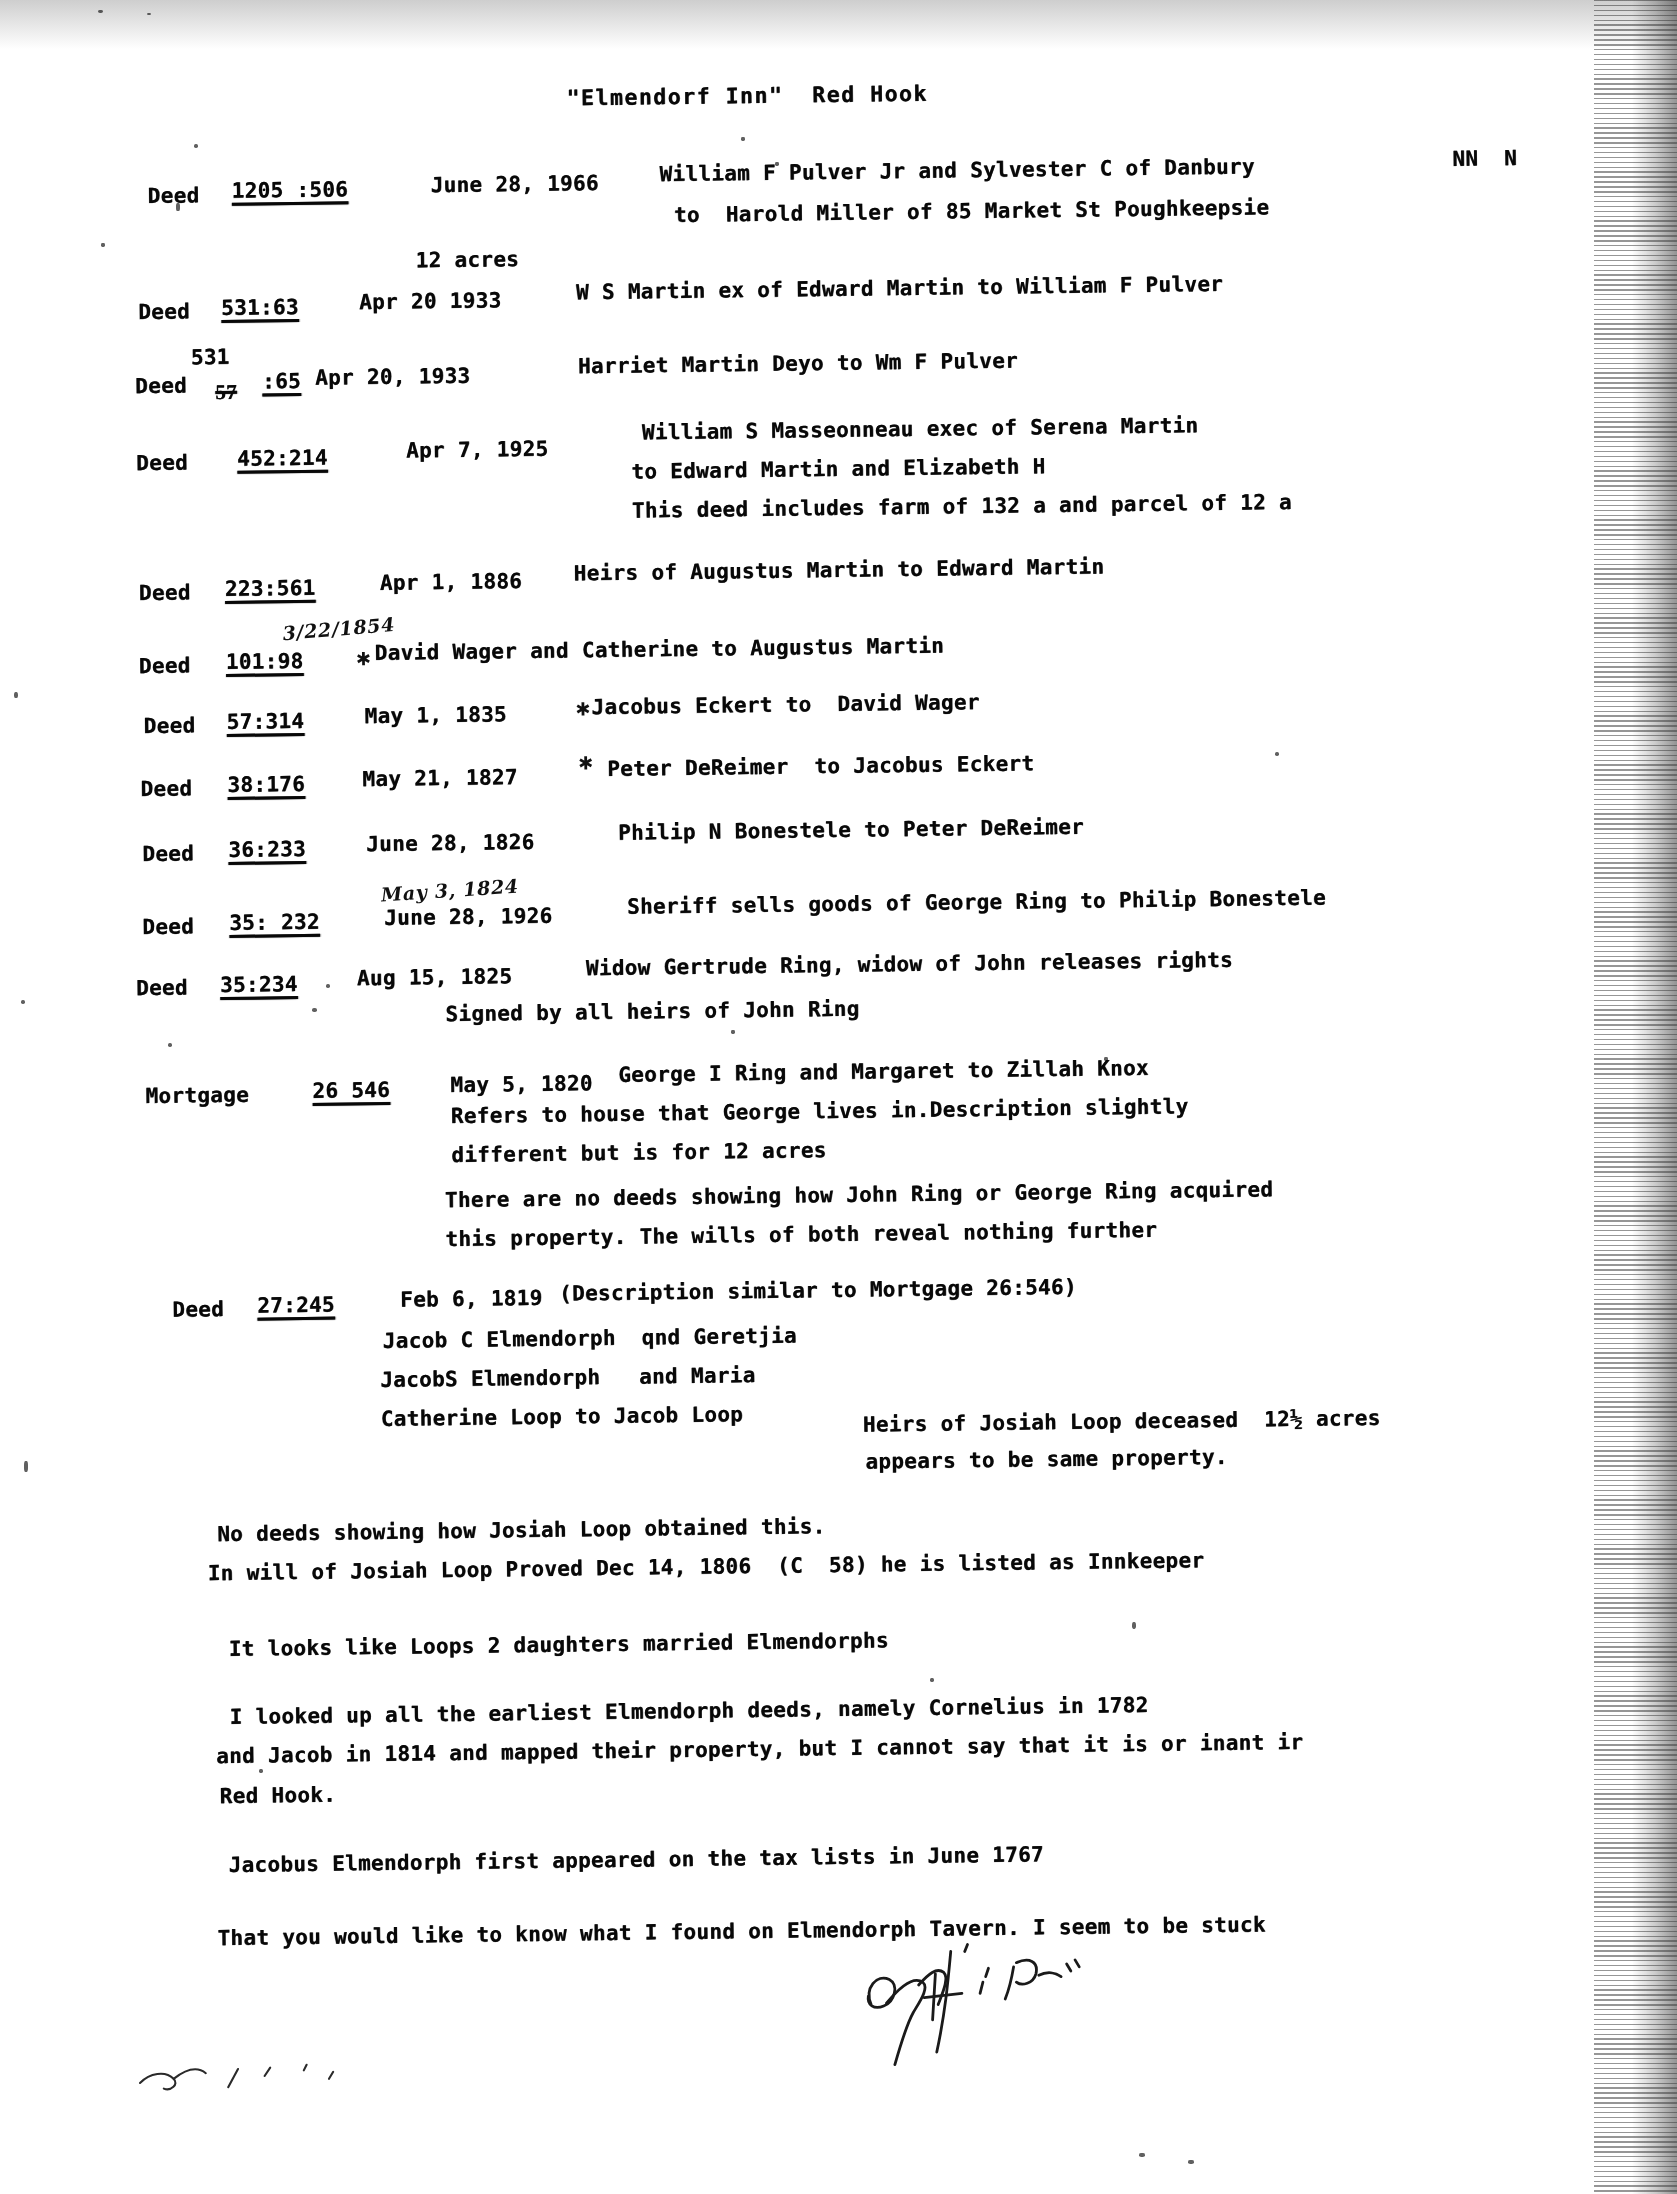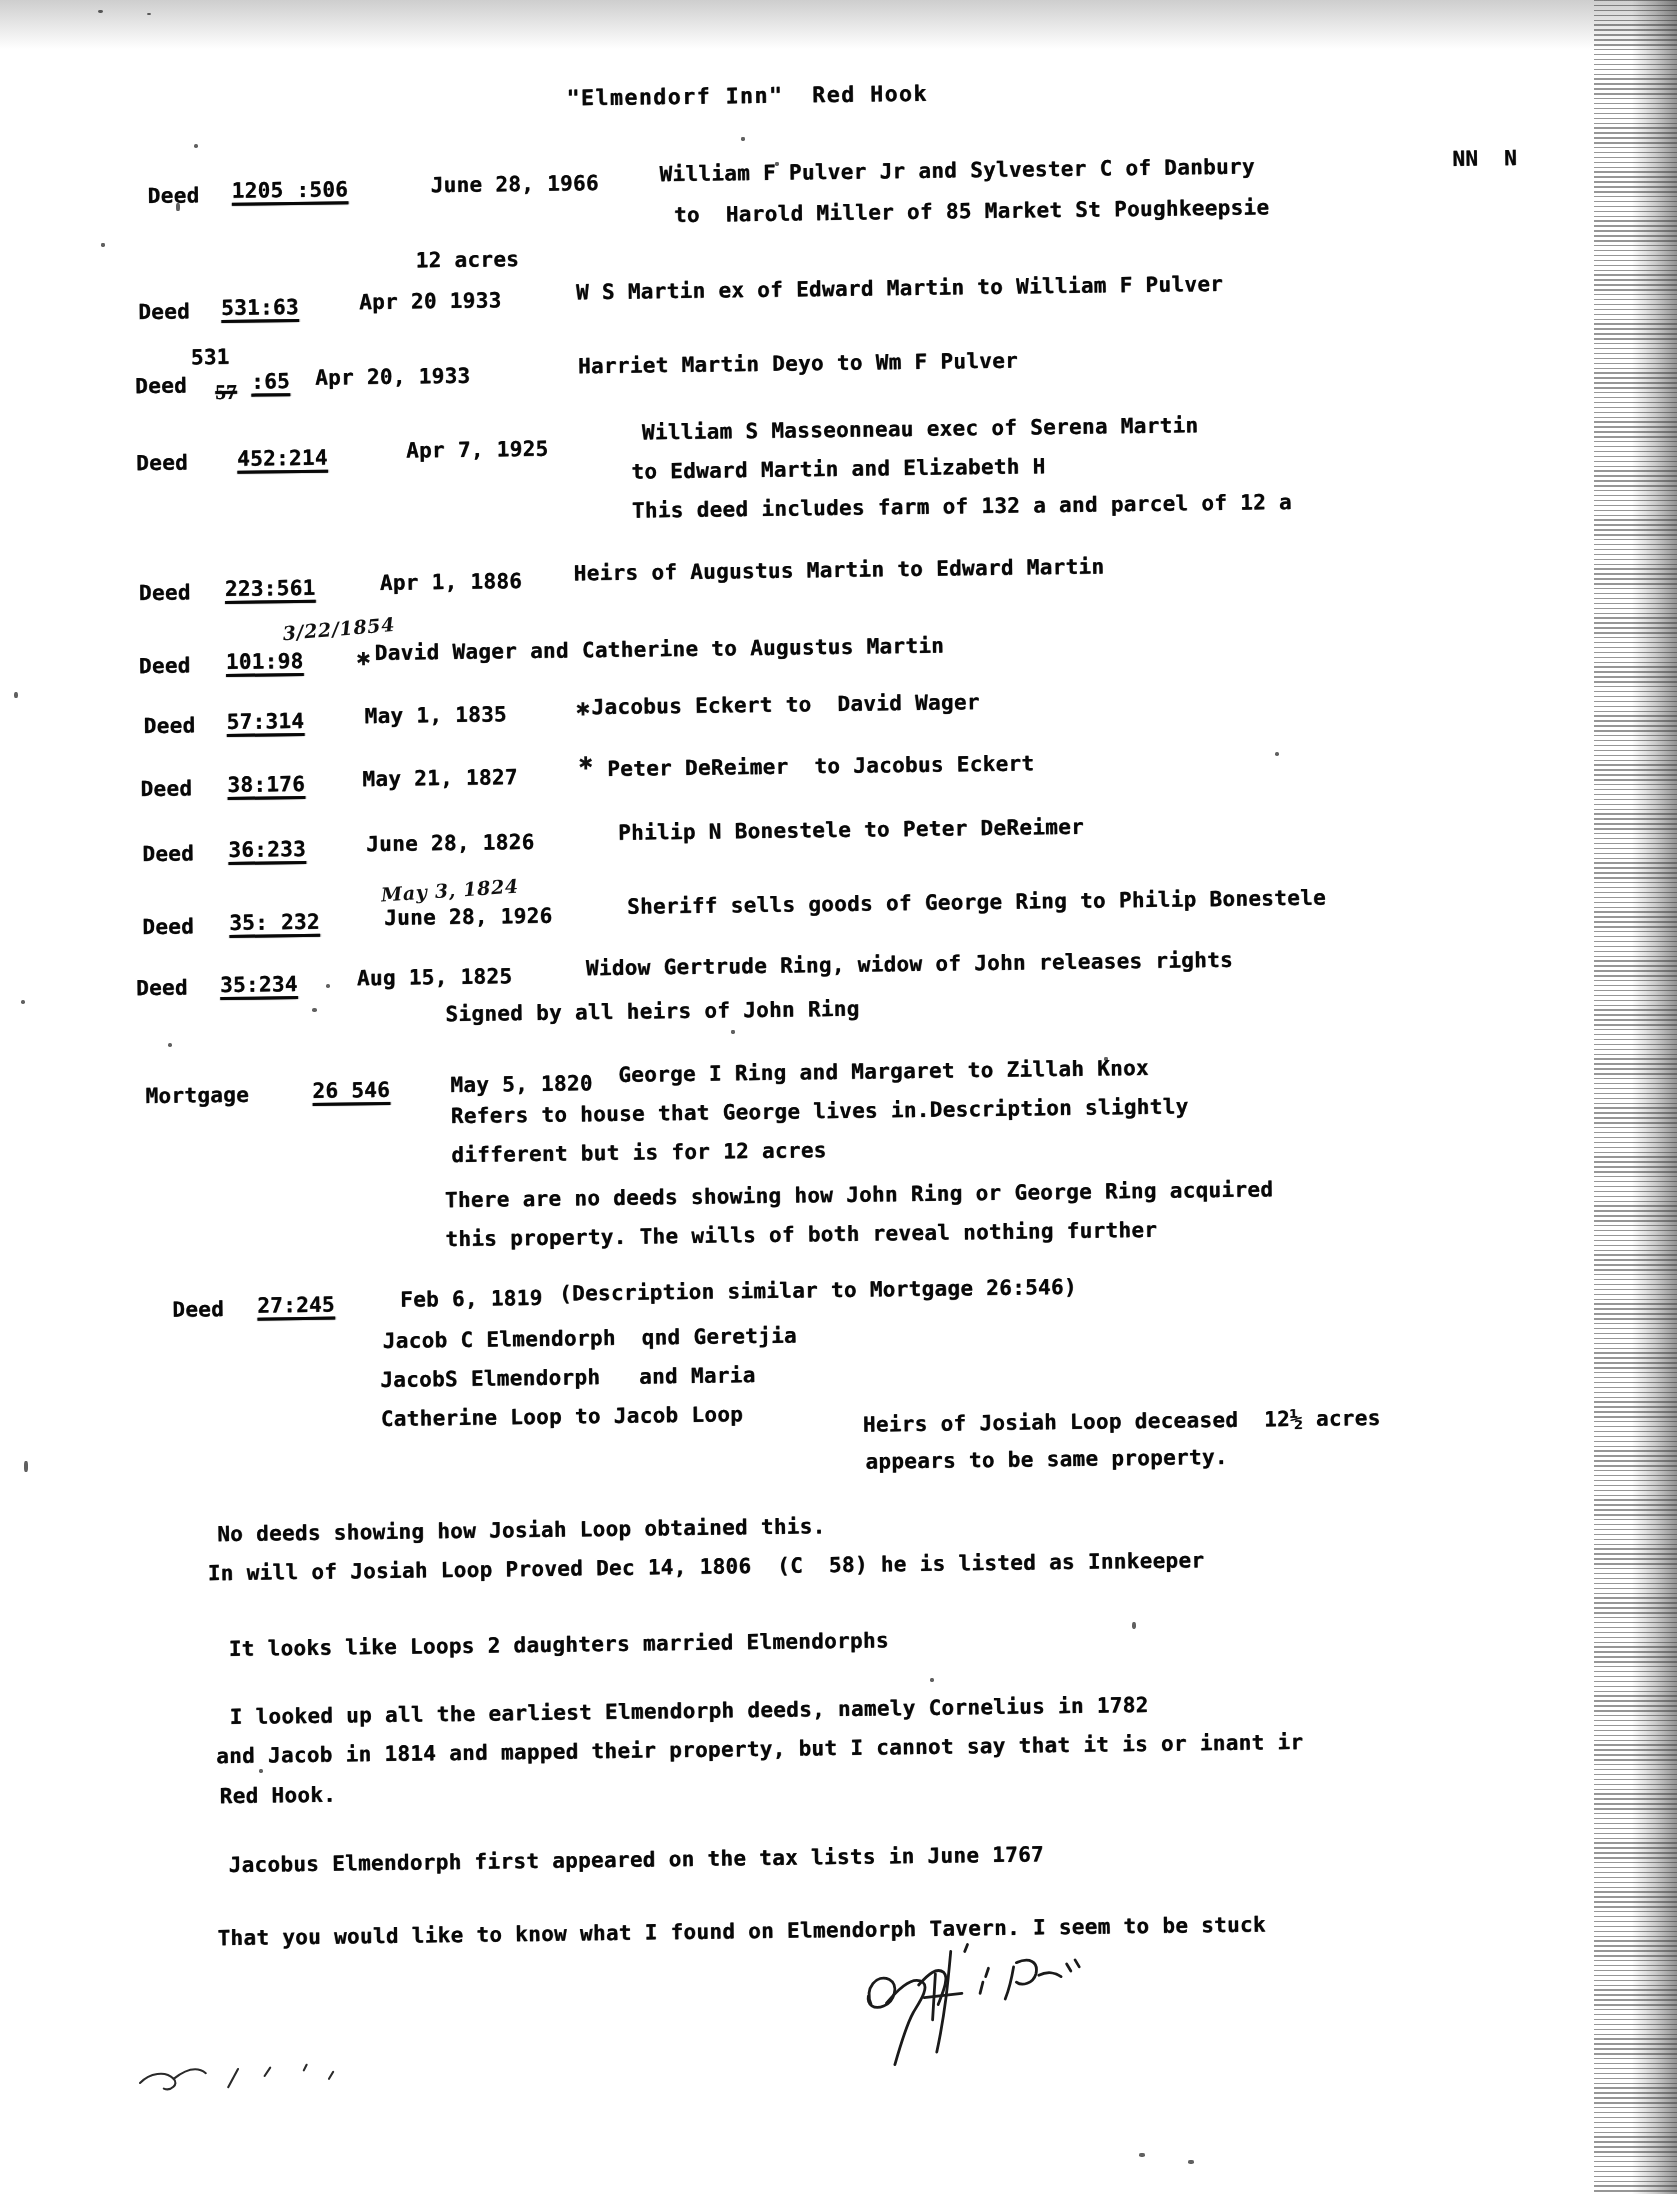--- a/index.html
+++ b/index.html
@@ -156,21 +156,21 @@
     <div class="t" style="left:1464px;top:155px;">NN  N</div>
 
     <div class="t" style="left:148px;top:291px;">Deed</div>
     <div class="t ul" style="left:231px;top:288px;">531:63</div>
     <div class="t" style="left:369px;top:284px;">Apr 20 1933</div>
     <div class="t" style="left:586px;top:277px;">W S Martin ex of Edward Martin to William F Pulver</div>
 
     <div class="t" style="left:144px;top:365px;">Deed</div>
     <div class="t" style="left:200px;top:337px;">531</div>
     <div class="t ul strike" style="left:224px;top:372px;font-family:Liberation Serif, serif;">57</div>
-    <div class="t ul" style="left:260px;top:362px;">:65</div>
+    <div class="t ul" style="left:271px;top:362px;">:65</div>
     <div class="t" style="left:324px;top:359px;">Apr 20, 1933</div>
     <div class="t" style="left:587px;top:351px;">Harriet Martin Deyo to Wm F Pulver</div>
 
     <div class="t" style="left:144px;top:442px;">Deed</div>
     <div class="t ul" style="left:245px;top:439px;">452:214</div>
     <div class="t" style="left:414px;top:433px;">Apr 7, 1925</div>
     <div class="t" style="left:650px;top:418px;">William S Masseonneau exec of Serena Martin</div>
     <div class="t" style="left:639px;top:457px;">to Edward Martin and Elizabeth H</div>
     <div class="t" style="left:639px;top:496px;">This deed includes farm of 132 a and parcel of 12 a</div>
 

